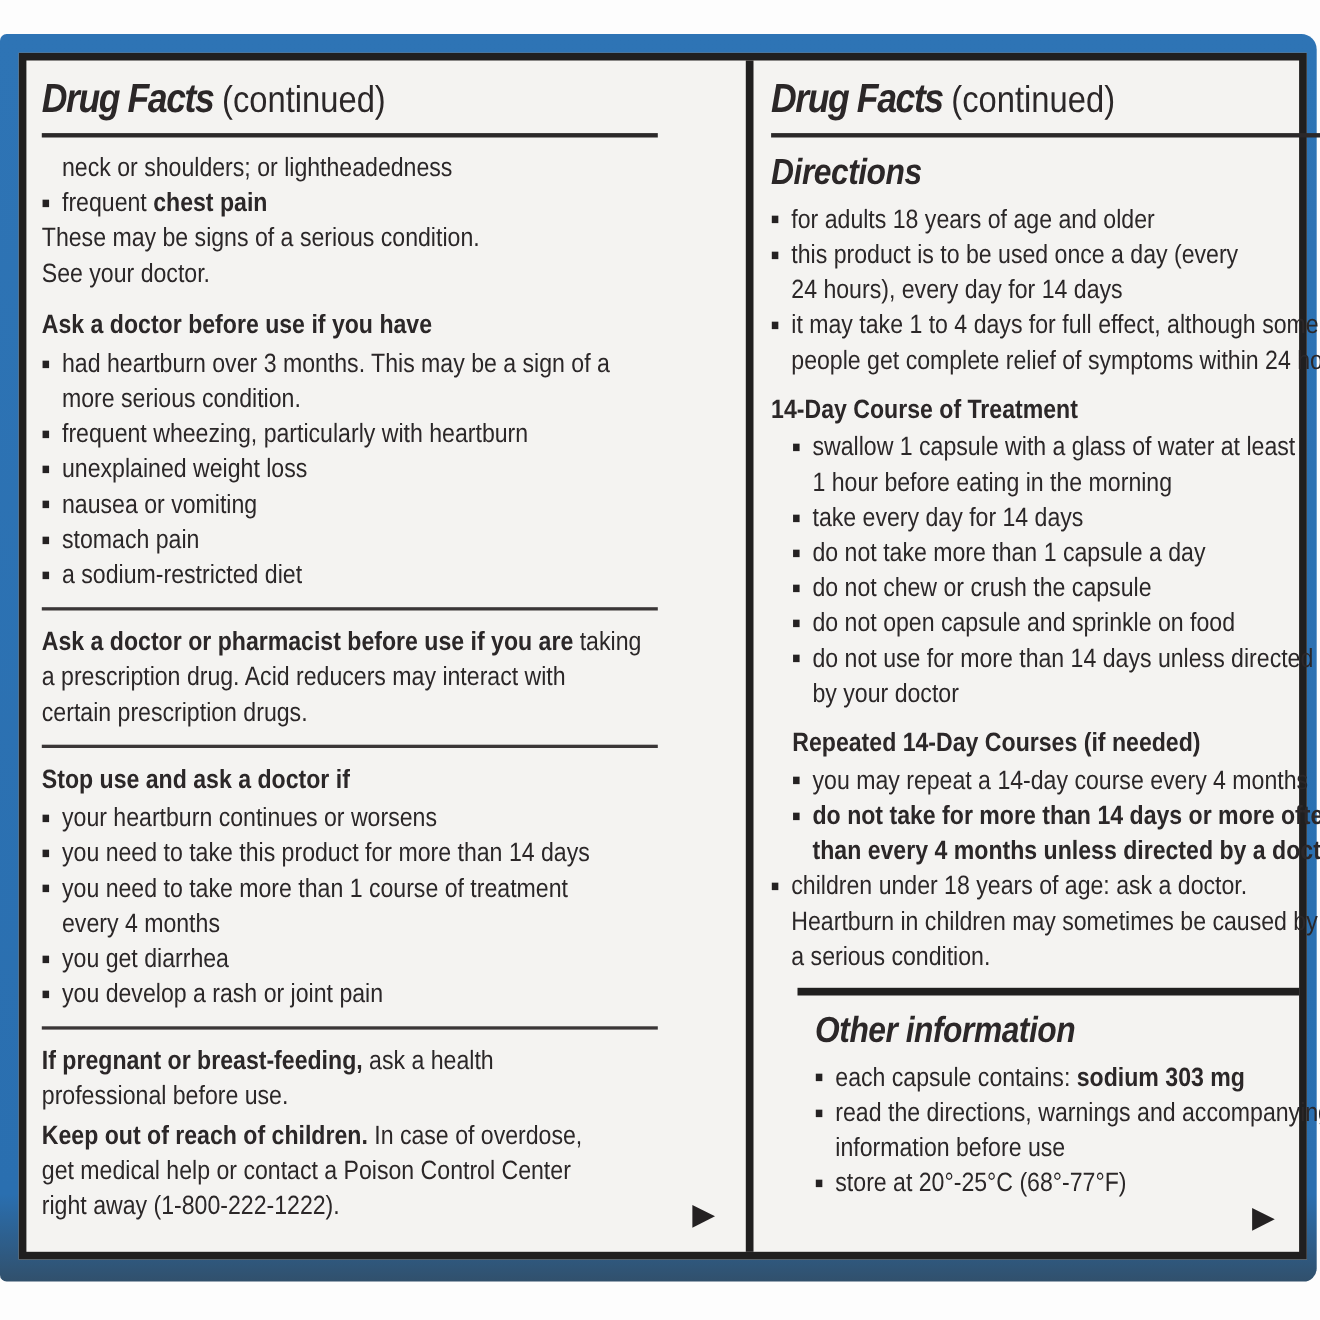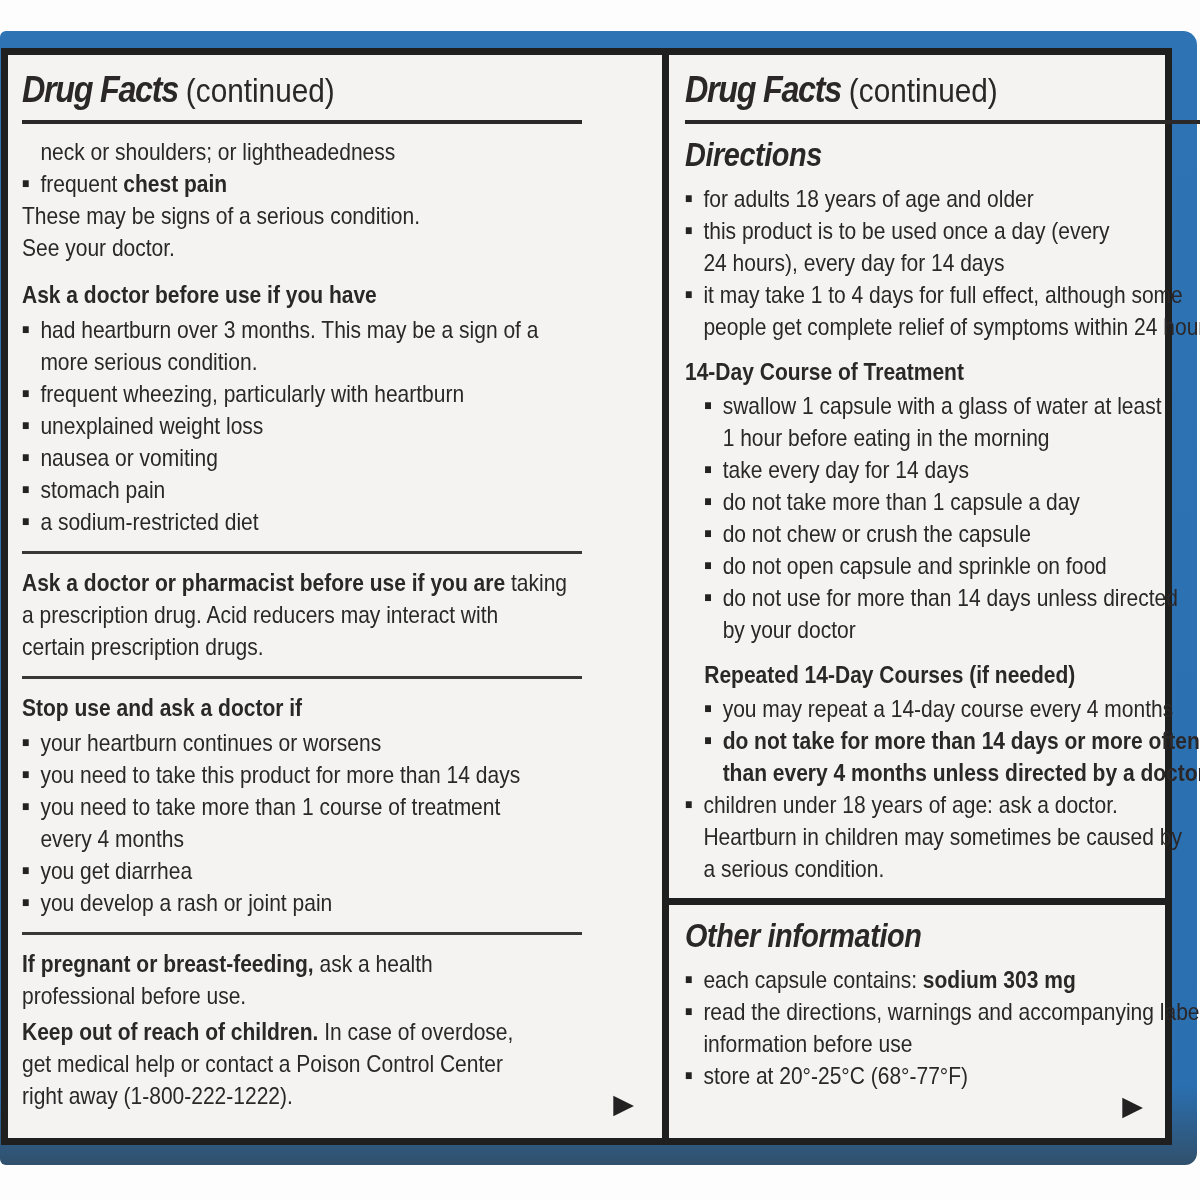--- a/index.html
+++ b/index.html
@@ -10,34 +10,34 @@
     color:#2b2728;
   }
   
   .frame{
     position:absolute;left:0;top:31px;width:1197px;height:1134px;
     background:linear-gradient(180deg,#2e74b5 0%,#2a6fb0 93%,#31506c 100%);
     border-radius:6px 14px 12px 6px;
   }
   
   .panel{
-    position:absolute;left:1px;top:17px;width:1171px;height:1097px;
+    position:absolute;left:17px;top:17px;width:1171px;height:1097px;
     box-sizing:border-box;border:7px solid #201f1f;background:#f4f3f1;
     display:flex;
     justify-content:space-between;
   }
   .col-left{
     flex:0 0 583px;box-sizing:border-box;border-right:7px solid #201f1f;
     padding:12px 0 0 14px;position:relative;
   }
   .col-right{flex:1 1 auto;display:flex;flex-direction:column;min-width:0}
   .rt{flex:1 1 auto;padding:12px 0 0 16px;min-height:0}
   .rb{
     flex:0 0 240px;box-sizing:border-box;border-top:7px solid #201f1f;
-    padding:10px 0 0 16px;position:relative;
+    padding:10px 0 0 16px;position:relative;margin-left:40px;
   }
   
   .squeeze{width:640px;transform:scaleX(0.875);transform-origin:0 0;font-size:24px;line-height:32px}
 
   .hdr{font-size:37px;line-height:42px;margin:2px 0 0;white-space:nowrap}
   .hdr .t{font-weight:bold;font-style:italic;letter-spacing:-1.5px}
   .hdr .c{font-size:34px;margin-left:9px}
   .hdr-rule{border:0;border-top:4px solid #2b2829;margin:9px 0 12px}
   .rule{border:0;border-top:3px solid #3a3637;margin:13px 0 13px}
 

